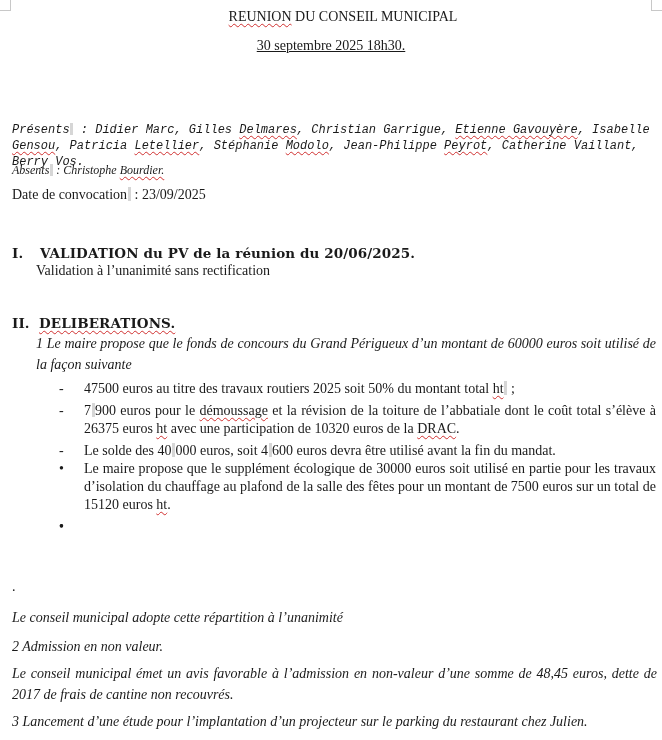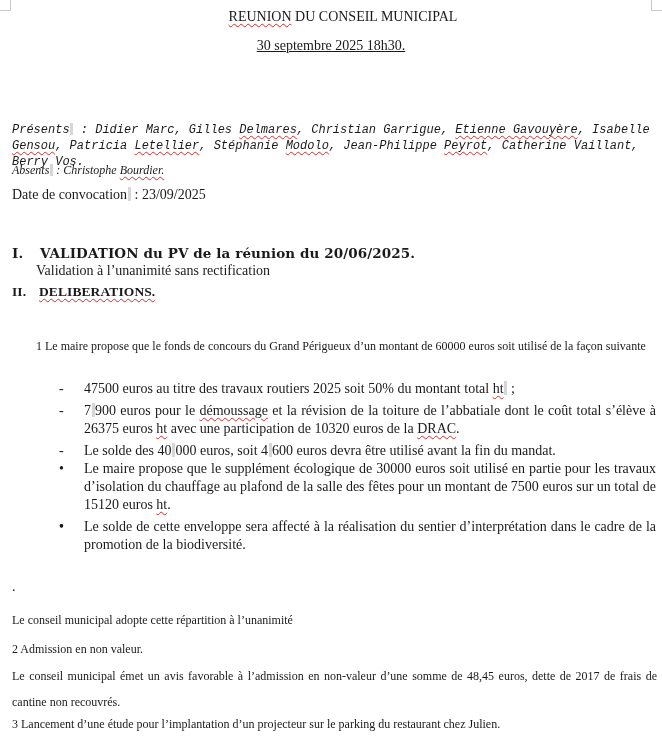--- a/index.html
+++ b/index.html
@@ -18,25 +18,25 @@
     .squig { text-decoration: underline wavy #d03030; text-decoration-thickness: 1px; text-underline-offset: 2px; }
     .mark { background: #d6d6d6; display: inline-block; width: 3px; height: 1em; vertical-align: -2px; margin: 0 0.5px; }
 
     .present { position: absolute; left: 12px; top: 122px; width: 645px; font-size: 12px; font-style: italic; line-height: 16px; font-family: Liberation Mono, monospace; }
     .absent { position: absolute; left: 12px; top: 163px; font-size: 12px; font-style: italic; }
     .convoc { position: absolute; left: 12px; top: 187px; font-size: 14px; }
 
     .h1 { position: absolute; left: 12px; font-family: "DejaVu Serif", serif; font-weight: bold; font-size: 13.5px; letter-spacing: 0.1px; }
     .h1 .num { display: inline-block; width: 28px; }
     .h1-1 { top: 245px; }
-    .h1-2 { top: 284px; font-family: Liberation Serif, serif; }
+    .h1-2 { top: 315px; }
     .h1-2 .num { width: 27px; }
     .sub1 { position: absolute; left: 36px; top: 263px; font-size: 14px; }
 
-    .para { position: absolute; font-size: 12px; line-height: 26px; text-align: justify; }
+    .para { position: absolute; font-size: 14px; line-height: 21px; text-align: justify; font-style: italic; }
     .p-item1 { left: 36px; top: 333px; width: 620px; text-align-last: left; }
 
     .list { position: absolute; left: 55px; width: 601px; margin: 0; padding: 0; list-style: none; font-size: 14px; line-height: 18px; }
     .list li { position: relative; padding-left: 29px; text-align: justify; text-align-last: left; margin-bottom: 4px; }
     .list li .bul { position: absolute; left: 4px; top: 0; }
     .list-dash { top: 380px; }
     .list-dot { top: 460px; }
 
     .dot-line { position: absolute; left: 12px; top: 579px; font-size: 14px; }
     .p-adopt { left: 12px; top: 607px; }
@@ -68,20 +68,20 @@
 
 <ul class="list list-dash">
   <li><span class="bul">-</span><span>47500 euros au titre des travaux routiers 2025 soit 50% du montant total </span><span class="squig">ht</span><span class="mark"></span><span> ;</span></li>
   <li><span class="bul">-</span><span>7</span><span class="mark"></span><span>900 euros pour le </span><span class="squig">démoussage</span><span> et la révision de la toiture de l’abbatiale dont le coût total s’élève à 26375 euros </span><span class="squig">ht</span><span> avec une participation de 10320 euros de la </span><span class="squig">DRAC</span><span>.</span></li>
   <li><span class="bul">-</span><span>Le solde des 40</span><span class="mark"></span><span>000 euros, soit 4</span><span class="mark"></span><span>600 euros devra être utilisé avant la fin du mandat.</span></li>
 </ul>
 
 <ul class="list list-dot">
   <li><span class="bul">•</span><span>Le maire propose que le supplément écologique de 30000 euros soit utilisé en partie pour les travaux d’isolation du chauffage au plafond de la salle des fêtes pour un montant de 7500 euros sur un total de 15120 euros </span><span class="squig">ht</span><span>.</span></li>
   <li><span class="bul">•</span></li>
-  <li><span class="bul">•</span><span>Le solde de cette enveloppe sera affecté à la réalisation du sentier d’interprétation dans le cadre de la promotion de la biodiversité.</span></li>
+  <li><span class="bul">•</span></li>
 </ul>
 
 <div class="dot-line">.</div>
 <div class="para p-adopt">Le conseil municipal adopte cette répartition à l’unanimité</div>
 <div class="para p-item2">2 Admission en non valeur.</div>
 <div class="para p-avis">Le conseil municipal émet un avis favorable  à l’admission en non-valeur d’une somme de 48,45 euros, dette de 2017 de frais de cantine non recouvrés.</div>
 <div class="para p-item3">3 Lancement d’une étude pour l’implantation d’un projecteur sur le parking du restaurant chez Julien.</div>
 
 </body></html>

